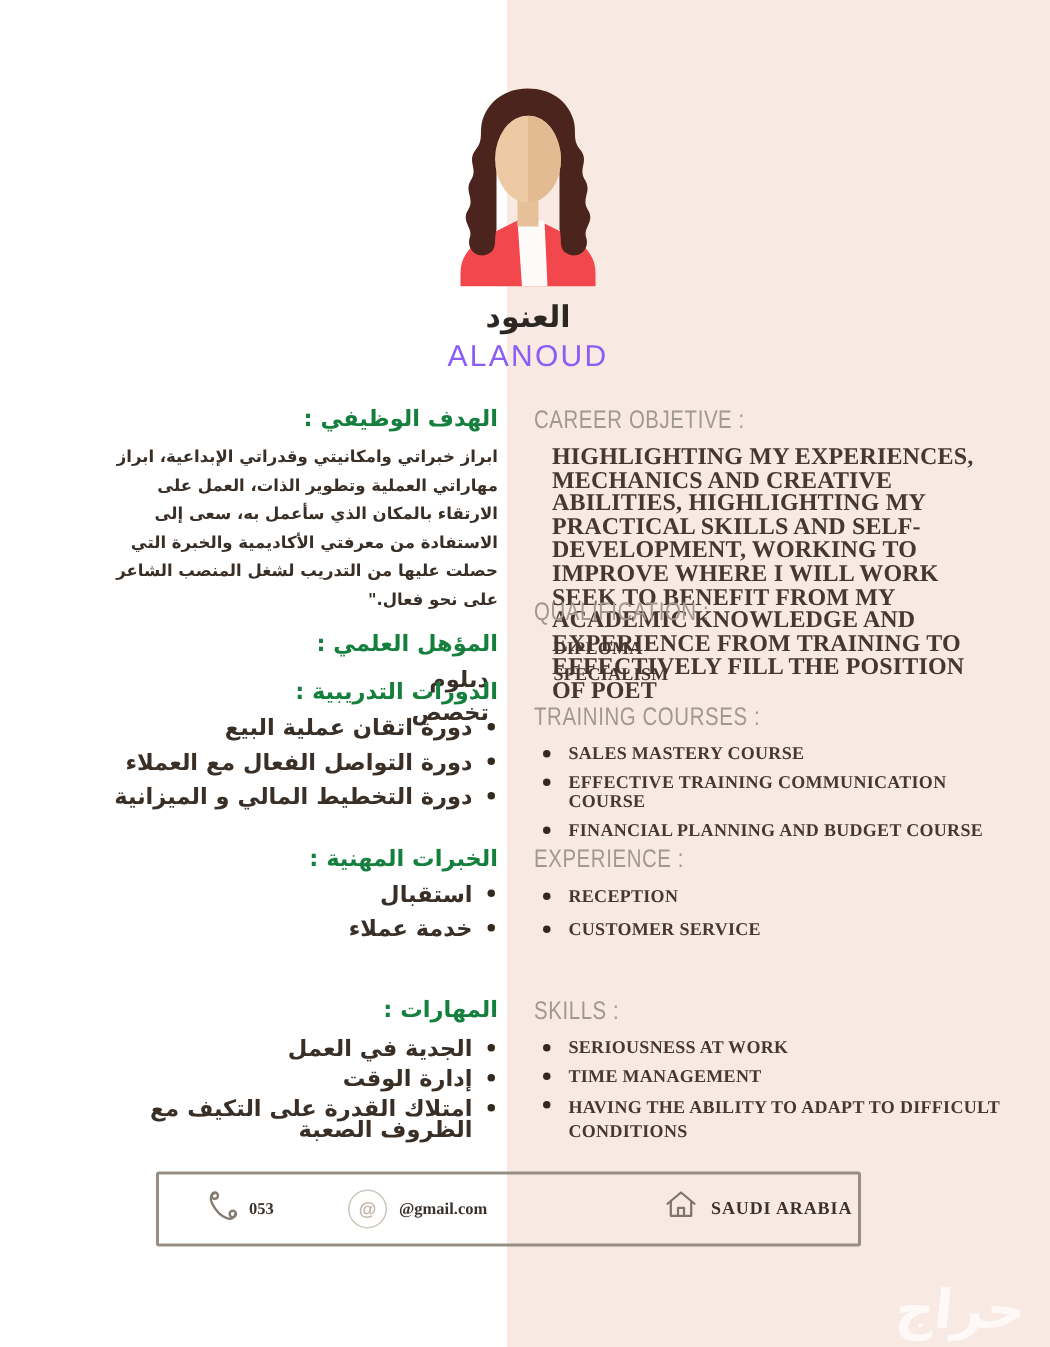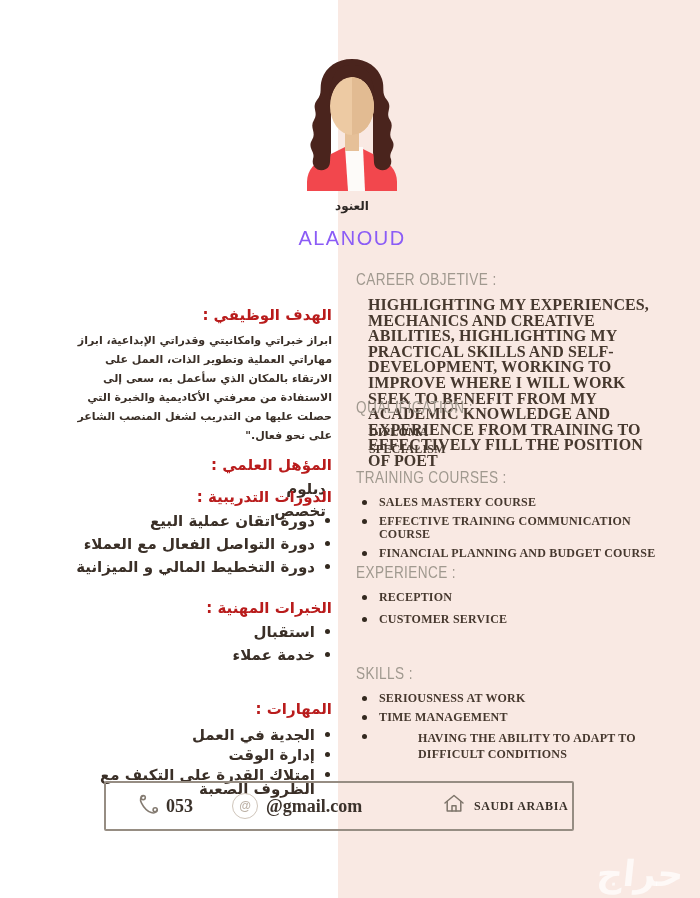--- a/index.html
+++ b/index.html
@@ -3,31 +3,31 @@
 <meta charset="utf-8">
 <style>
   html,body{margin:0;padding:0;background:#e8e8e8;}
   .page{
     position:relative;width:700px;height:898px;background:#ffffff;
     overflow:hidden;font-family:"Liberation Sans",sans-serif;margin:0 auto;
   }
   .pink-panel{position:absolute;left:338px;top:0;width:362px;height:898px;background:#f9e9e3;}
   .avatar{position:absolute;left:299px;top:55px;width:106px;height:136px;}
   .name-ar{position:absolute;top:199px;left:252px;width:200px;text-align:center;
-    font-family:"DejaVu Sans",sans-serif;font-weight:700;font-size:12px;color:#2d2724;direction:rtl;}
+    font-family:"DejaVu Sans",sans-serif;font-weight:700;font-size:20px;color:#2d2724;direction:rtl;}
   .name-en{position:absolute;top:227px;left:227px;width:250px;text-align:center;
     font-size:20px;letter-spacing:1.5px;color:#8b5cf6;}
   
   .sec-left{position:absolute;right:368px;width:258px;direction:rtl;text-align:right;
     font-family:"DejaVu Sans",sans-serif;}
   .sec-right{position:absolute;left:356px;width:316px;}
   
   .h-en{display:inline-block;transform:scaleX(0.8);transform-origin:left center;
     font-size:17px;letter-spacing:.5px;color:#a0998f;white-space:nowrap;}
-  .h-ar{font-size:15px;font-weight:700;color:#b91c1c;margin-top:36px;}
+  .h-ar{font-size:15px;font-weight:700;color:#15803d;}
   
   .p-en{margin-top:7px;width:290px;font-family:"Liberation Serif",serif;font-weight:700;
     font-size:16px;line-height:15.6px;color:#46382e;letter-spacing:.1px;}
   .p-ar{margin-top:7px;font-size:11px;font-weight:700;line-height:19px;color:#3a2f27;}
   
   .list{margin-top:8px;}
   .li{display:flex;align-items:flex-start;}
   .li-en{font-family:"Liberation Serif",serif;font-weight:700;font-size:12px;
     color:#46382e;letter-spacing:.2px;line-height:13px;}
   .li-ar{font-size:15px;font-weight:700;color:#3a2f27;line-height:14px;}
@@ -37,21 +37,21 @@
   .plain-en .li{padding-left:13px;margin-bottom:4px;}
   .plain-ar .li{padding-right:6px;margin-bottom:8px;}
   .gap-s .li{margin-bottom:6px;}
   .gap-m .li{margin-bottom:9px;}
   .gap-ar .li{margin-bottom:9px;}
   .wrapw{max-width:292px;}
   
   .footer{position:absolute;left:104px;top:781px;width:466px;height:46px;
     border:2px solid #968d83;border-radius:2px;}
   .f-item{position:absolute;top:50%;transform:translateY(-50%);}
-  .f-text{font-family:"Liberation Serif",serif;font-weight:700;color:#3b322b;font-size:18px;}
+  .f-text{font-family:"Liberation Serif",serif;font-weight:700;color:#3b322b;font-size:11px;}
   .f-loc{font-size:12px;letter-spacing:.6px;}
   .at-wrap{width:24px;height:24px;border:1.5px solid #cfc5ba;border-radius:50%;
     color:#bdb2a6;font-size:12px;font-weight:700;display:flex;align-items:center;justify-content:center;}
   
   .watermark{position:absolute;right:16px;bottom:4px;font-family:"DejaVu Sans",sans-serif;
     font-weight:700;font-size:36px;color:rgba(255,255,255,0.72);transform:skewX(-6deg);direction:rtl;}
 </style>
 </head>
 <body>
 
@@ -196,21 +196,21 @@
       <div class="li li-en">
           <span class="dot"></span>
           <span>SERIOUSNESS AT WORK</span>
         </div>
       <div class="li li-en">
           <span class="dot"></span>
           <span>TIME MANAGEMENT</span>
         </div>
       <div class="li li-en">
           <span class="dot"></span>
-          <span class="wrapw" style="line-height:16px;margin-left:39px;">HAVING THE ABILITY TO ADAPT TO DIFFICULT CONDITIONS</span>
+          <span class="wrapw" style="line-height:16px;">HAVING THE ABILITY TO ADAPT TO DIFFICULT CONDITIONS</span>
         </div>
     </div>
   </div>
 
   <div class="footer">
     <div class="f-item" style="left:30px;">
       <svg width="24" height="24" viewBox="0 0 24 24" fill="none" stroke="#847b71" stroke-width="1.6" stroke-linecap="round">
         <path d="M7,4 c-2.6,1 -3.2,3.6 -1.6,6.8 c2.4,4.8 6,8.4 9.8,9.8 c3,1.1 5.2,-0.3 5.6,-2.4"></path>
         <circle cx="7.2" cy="5.6" r="2.1"></circle>
         <circle cx="19.2" cy="17.8" r="2.1"></circle>

